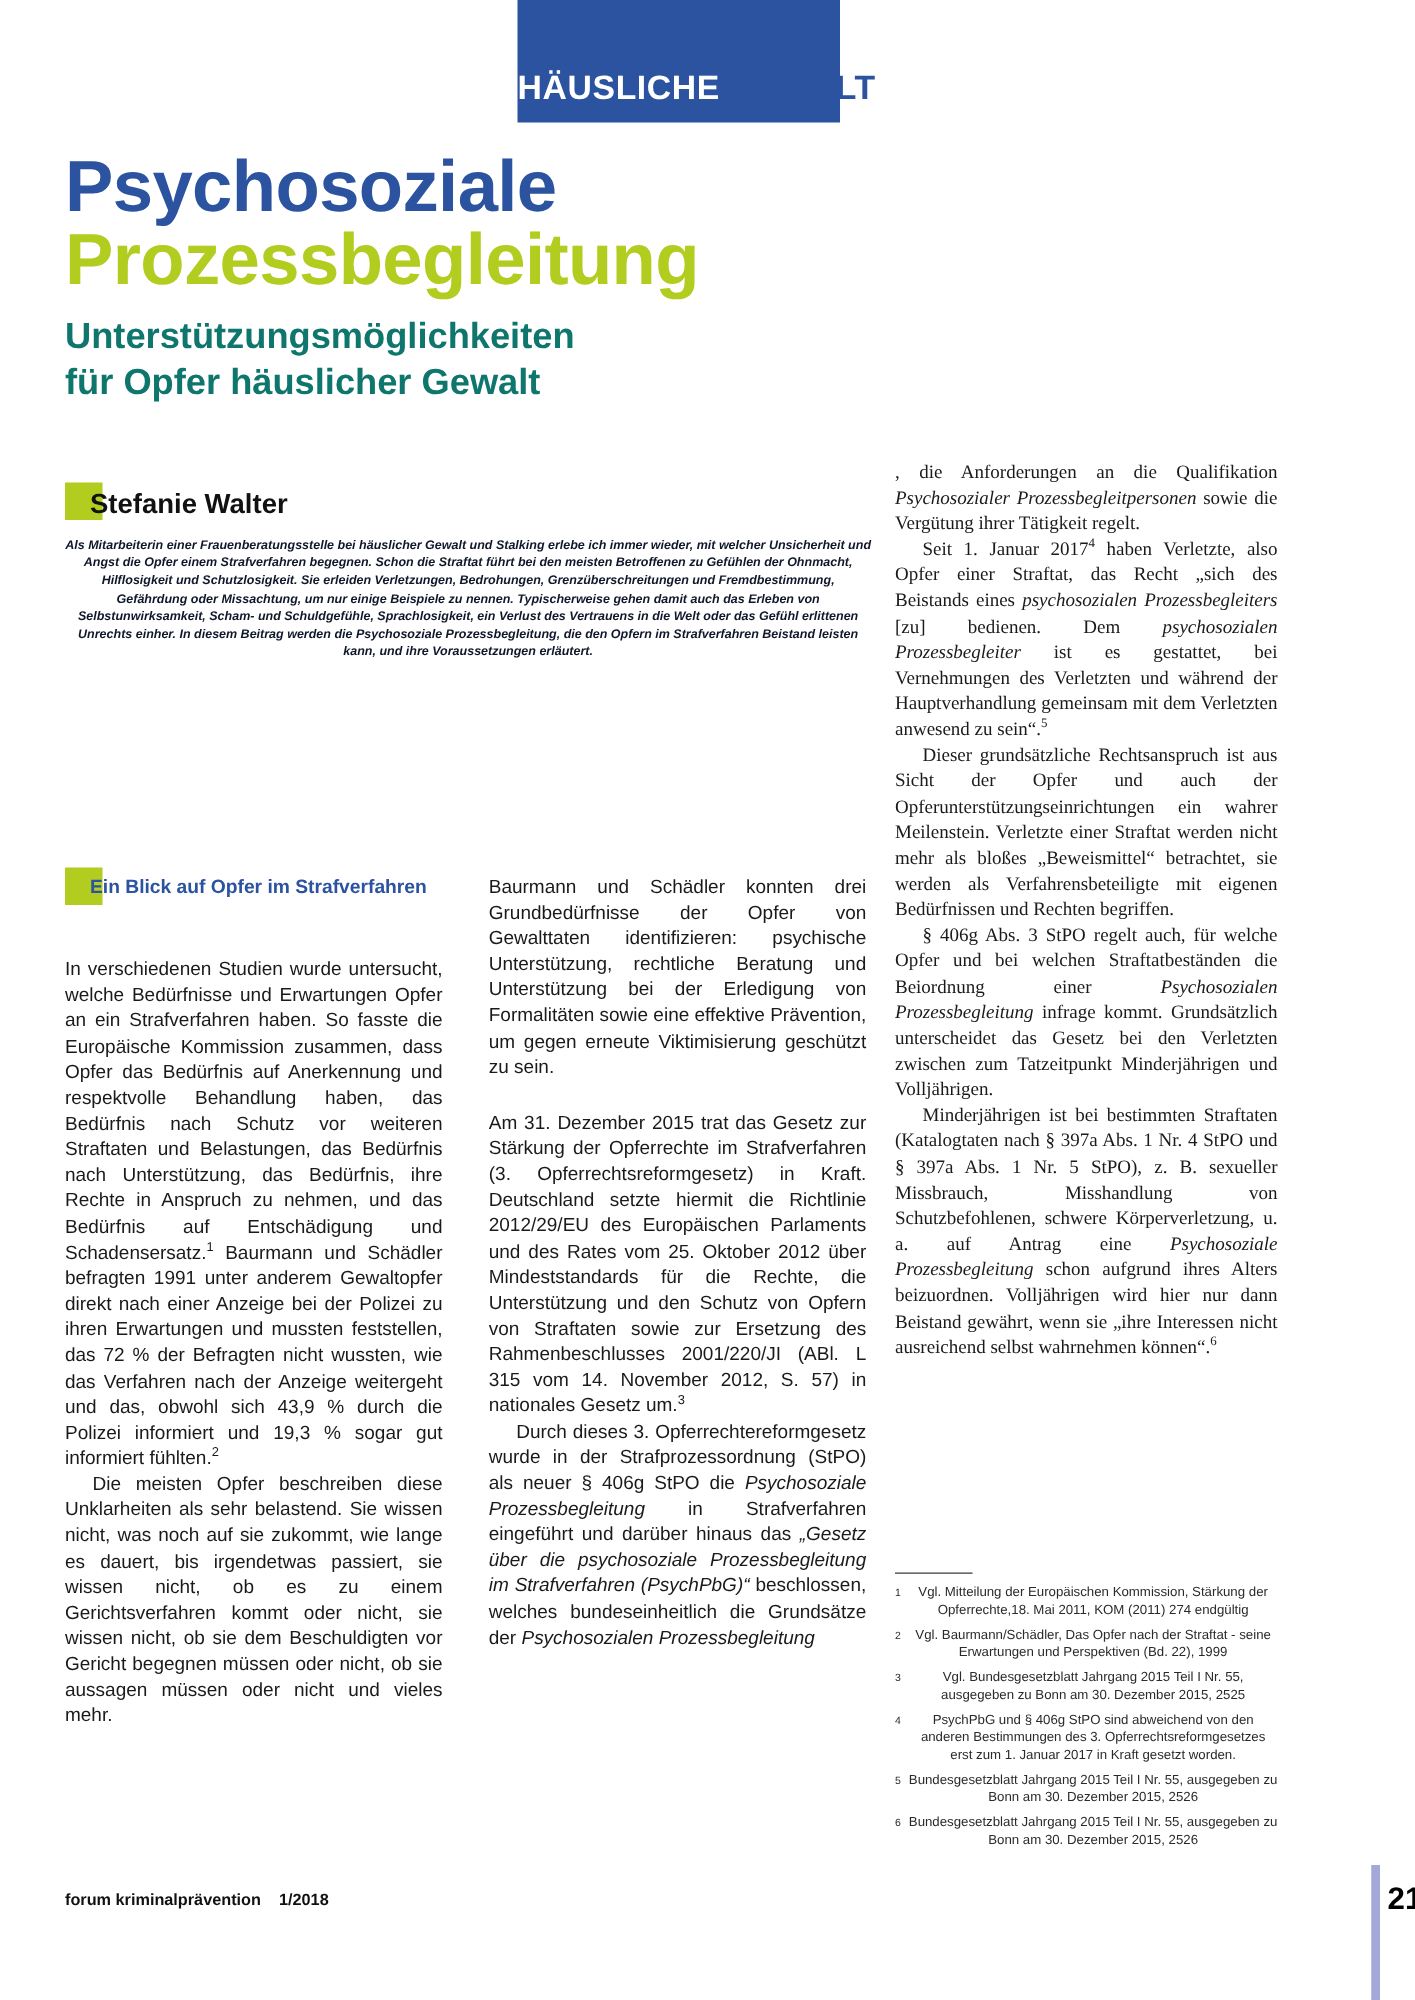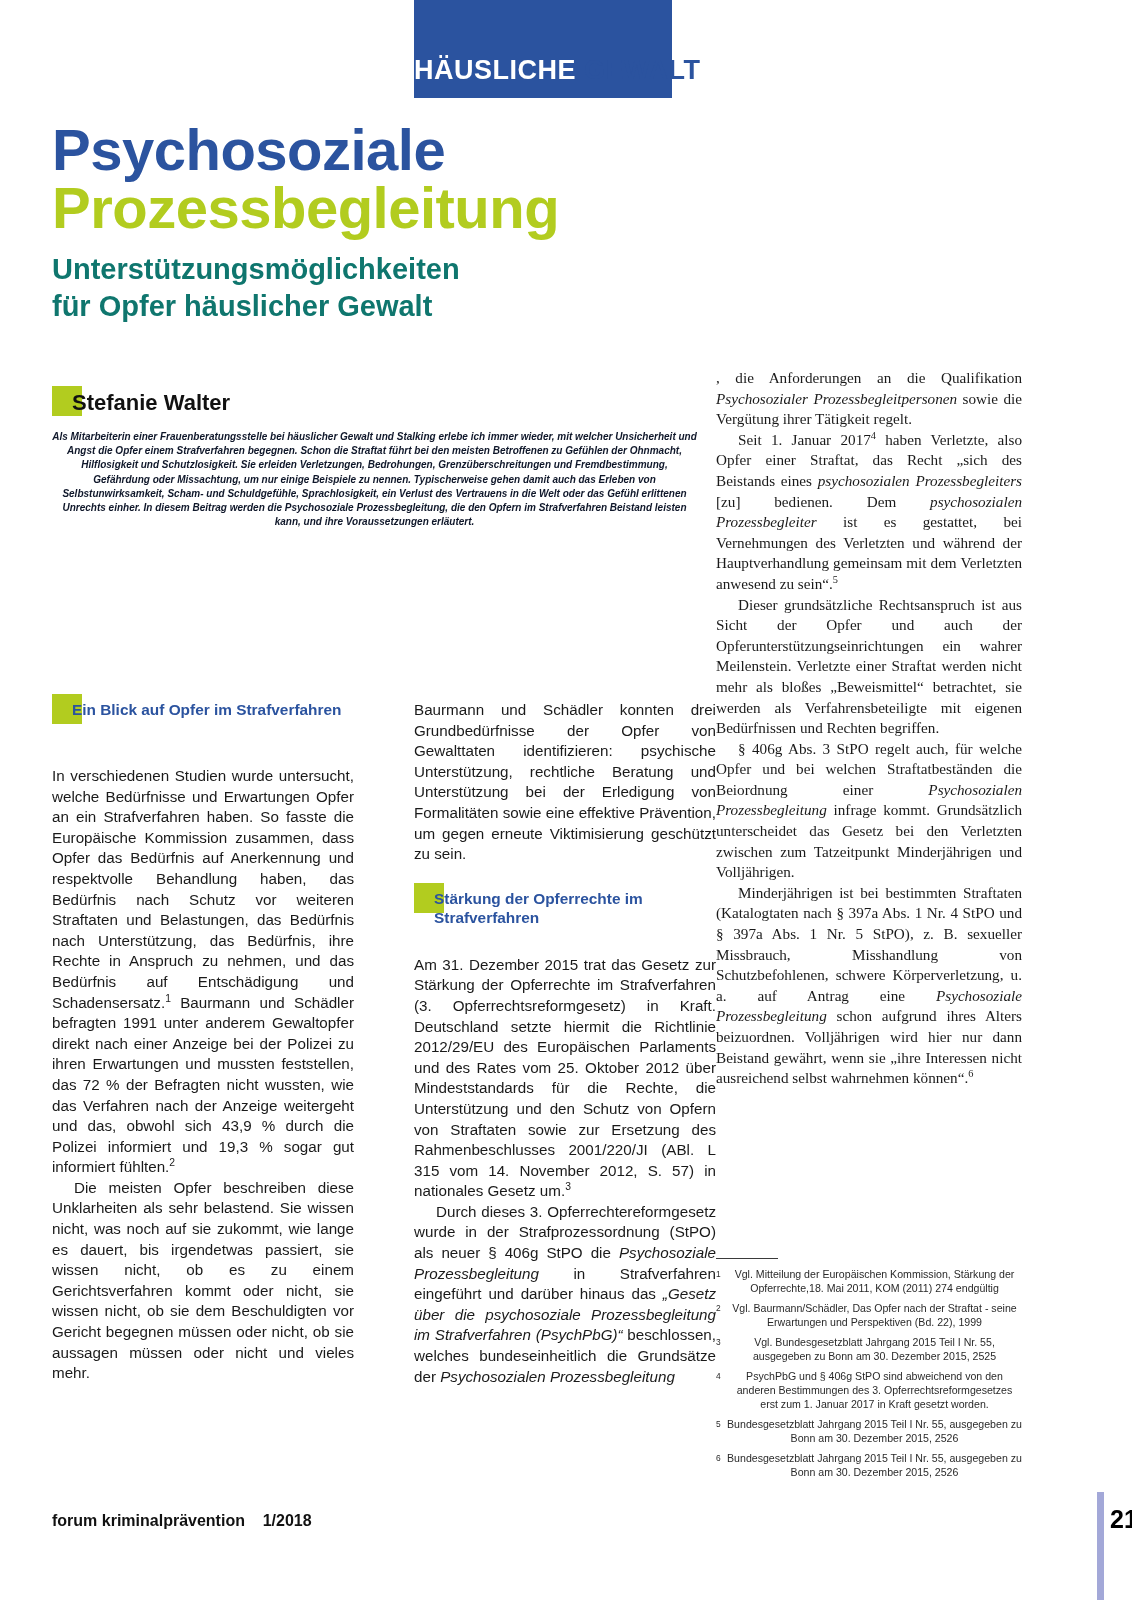--- a/index.html
+++ b/index.html
@@ -79,21 +79,21 @@
     position: absolute;
     font-size: 15.2px;
     line-height: 1.355;
     text-align: justify;
     hyphens: manual;
   }
   .col p { margin: 0; }
   .col p + p { text-indent: 22px; }
 
   .col-left  { left: 52px;  top: 700px;  width: 302px; }
-  .col-mid   { left: 414px; top: 700px;  width: 302px; }
+  .col-mid   { left: 391px; top: 700px;  width: 302px; }
   .col-right { left: 716px; top: 368px;  width: 306px; font-family: Liberation Serif, serif; }
 
   
   .lead-block {
     position: absolute;
     left: 52px;
     top: 386px;
     width: 645px;
   }
   .author-row {
@@ -179,21 +179,21 @@
     vertical-align: super;
     padding-top: 1px;
   }
   .fn-body { flex: 1 1 auto; text-align: center; }
 
   
   .footer {
     position: absolute;
     left: 52px;
     top: 1512px;
-    font-size: 16px;
+    font-size: 13px;
     font-weight: bold;
     color: #111111;
     white-space: pre;
   }
   .page-bar {
     position: absolute;
     right: 42px;
     top: 1492px;
     width: 7px;
     height: 108px;
@@ -242,24 +242,20 @@
       <span class="green-sq"></span>
       <div class="sec-head-text">Ein Blick auf Opfer im Strafverfahren</div>
     </div>
     <p><span>In verschiedenen Studien wurde untersucht, welche Bedürfnisse und Erwartungen Opfer an ein Strafverfahren haben. So fasste die Europäische Kommission zusammen, dass Opfer das Bedürfnis auf Anerkennung und respektvolle Behandlung haben, das Bedürfnis nach Schutz vor weiteren Straftaten und Belastungen, das Bedürfnis nach Unterstützung, das Bedürfnis, ihre Rechte in Anspruch zu nehmen, und das Bedürfnis auf Entschädigung und Schadensersatz.</span><sup>1</sup> <span>Baurmann und Schädler befragten 1991 unter anderem Gewaltopfer direkt nach einer Anzeige bei der Polizei zu ihren Erwartungen und mussten feststellen, das 72 % der Befragten nicht wussten, wie das Verfahren nach der Anzeige weitergeht und das, obwohl sich 43,9 % durch die Polizei informiert und 19,3 % sogar gut informiert fühlten.</span><sup>2</sup></p>
     <p>Die meisten Opfer beschreiben diese Unklarheiten als sehr belastend. Sie wissen nicht, was noch auf sie zukommt, wie lange es dauert, bis irgendetwas passiert, sie wissen nicht, ob es zu einem Gerichtsverfahren kommt oder nicht, sie wissen nicht, ob sie dem Beschuldigten vor Gericht begegnen müssen oder nicht, ob sie aussagen müssen oder nicht und vieles mehr.</p>
   </div>
 
   <div class="col col-mid">
     <p>Baurmann und Schädler konnten drei Grundbedürfnisse der Opfer von Gewalttaten identifizieren: psychische Unterstützung, rechtliche Beratung und Unterstützung bei der Erledigung von Formalitäten sowie eine effektive Prävention, um gegen erneute Viktimisierung geschützt zu sein.</p>
     <div class="gap-before-head"></div>
-    <div class="sec-head">
-      <span class="green-sq"></span>
-      <div class="sec-head-text">Stärkung der Opferrechte im Strafverfahren</div>
-    </div>
     <p><span>Am 31. Dezember 2015 trat das Gesetz zur Stärkung der Opferrechte im Strafverfahren (3. Opferrechtsreformgesetz) in Kraft. Deutschland setzte hiermit die Richtlinie 2012/29/EU des Europäischen Parlaments und des Rates vom 25. Oktober 2012 über Mindeststandards für die Rechte, die Unterstützung und den Schutz von Opfern von Straftaten sowie zur Ersetzung des Rahmenbeschlusses 2001/220/JI (ABl. L 315 vom 14. November 2012, S. 57) in nationales Gesetz um.</span><sup>3</sup></p>
     <p><span>Durch dieses 3. Opferrechtereformgesetz wurde in der Strafprozessordnung (StPO) als neuer § 406g StPO die </span><em class="it">Psychosoziale Prozessbegleitung</em><span> in Strafverfahren eingeführt und darüber hinaus das </span><em class="it">„Gesetz über die psychosoziale Prozessbegleitung im Strafverfahren (PsychPbG)“</em><span> beschlossen, welches bundeseinheitlich die Grundsätze der </span><em class="it">Psychosozialen Prozessbegleitung</em></p>
   </div>
 
   <div class="col col-right">
     <p><em class="it"></em><em class="it"></em><span>, die Anforderungen an die Qualifikation </span><em class="it">Psychosozialer Prozessbegleitpersonen</em><span> sowie die Vergütung ihrer Tätigkeit regelt.</span></p>
     <p><span>Seit 1. Januar 2017</span><sup>4</sup><span> haben Verletzte, also Opfer einer Straftat, das Recht „sich des Beistands eines </span><em class="it">psychosozialen Prozessbegleiters</em><span> [zu] bedienen. Dem </span><em class="it">psychosozialen Prozessbegleiter</em><span> ist es gestattet, bei Vernehmungen des Verletzten und während der Hauptverhandlung gemeinsam mit dem Verletzten anwesend zu sein“.</span><sup>5</sup></p>
     <p>Dieser grundsätzliche Rechtsanspruch ist aus Sicht der Opfer und auch der Opferunterstützungseinrichtungen ein wahrer Meilenstein. Verletzte einer Straftat werden nicht mehr als bloßes „Beweismittel“ betrachtet, sie werden als Verfahrensbeteiligte mit eigenen Bedürfnissen und Rechten begriffen.</p>
     <p><span>§ 406g Abs. 3 StPO regelt auch, für welche Opfer und bei welchen Straftatbeständen die Beiordnung einer </span><em class="it">Psychosozialen Prozessbegleitung</em><span> infrage kommt. Grundsätzlich unterscheidet das Gesetz bei den Verletzten zwischen zum Tatzeitpunkt Minderjährigen und Volljährigen.</span></p>
     <p><span>Minderjährigen ist bei bestimmten Straftaten (Katalogtaten nach § 397a Abs. 1 Nr. 4 StPO und § 397a Abs. 1 Nr. 5 StPO), z. B. sexueller Missbrauch, Misshandlung von Schutzbefohlenen, schwere Körperverletzung, u. a. auf Antrag eine </span><em class="it">Psychosoziale Prozessbegleitung</em><span> schon aufgrund ihres Alters beizuordnen. Volljährigen wird hier nur dann Beistand gewährt, wenn sie „ihre Interessen nicht ausreichend selbst wahrnehmen können“.</span><sup>6</sup></p>

